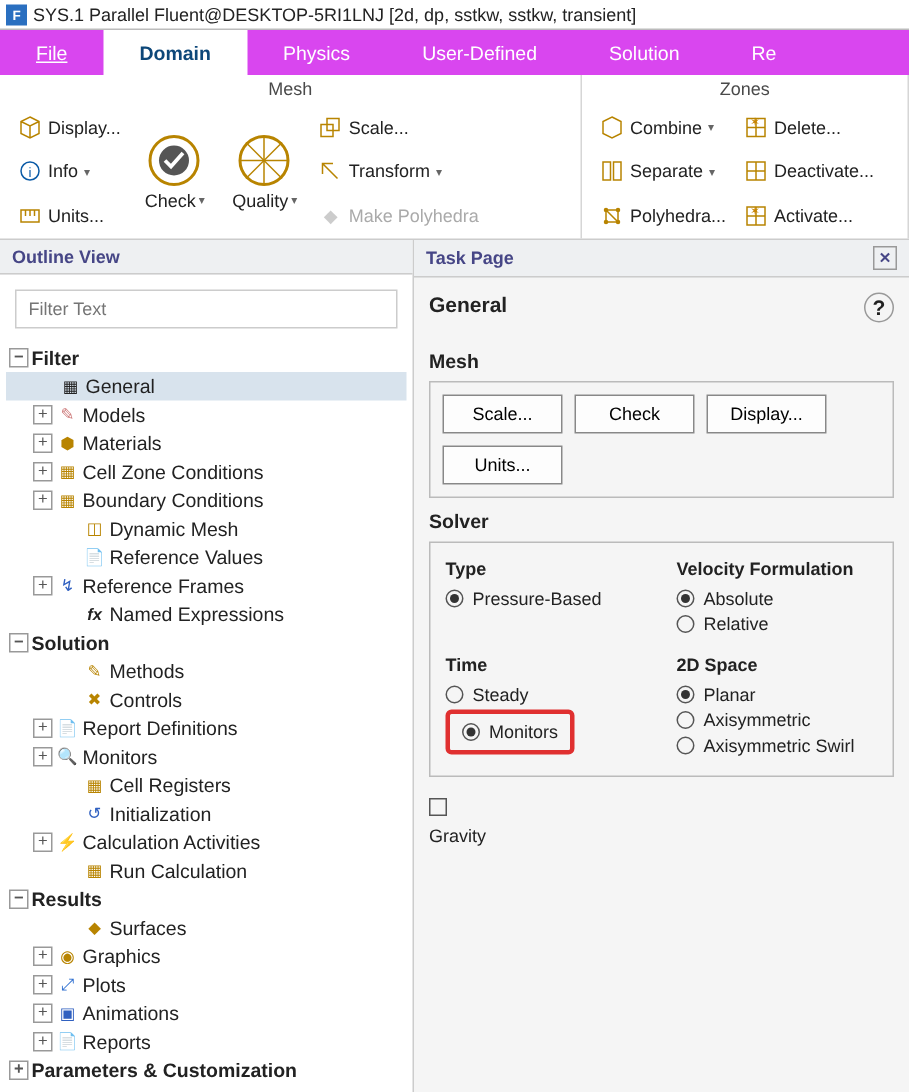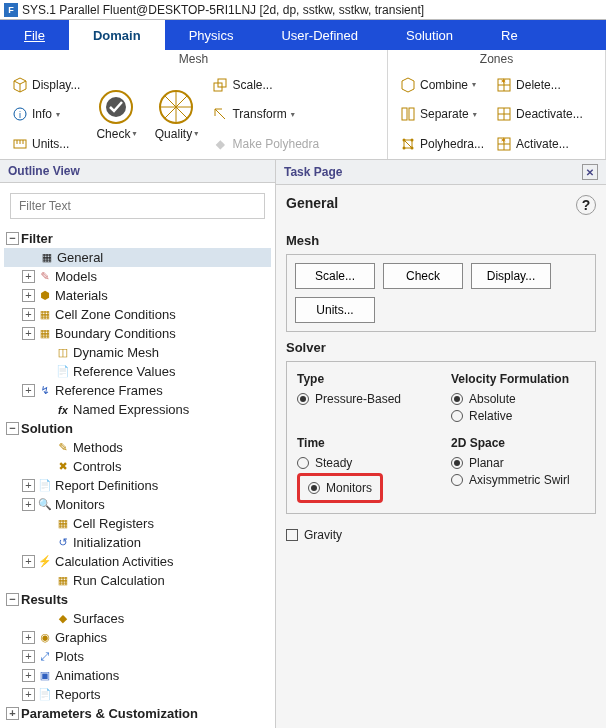--- a/index.html
+++ b/index.html
@@ -4,21 +4,21 @@
 <style>
   * { box-sizing: border-box; margin: 0; padding: 0; font-family: "Segoe UI", Arial, sans-serif; }
   body { width: 606px; height: 728px; background: #fff; font-size: 12px; color: #222; overflow: hidden; position: relative; }
 
   
   .titlebar { height: 20px; background: #fff; border-bottom: 1px solid #bbb; display: flex; align-items: center; padding: 0 4px; font-size: 12px; }
   .titlebar .appicon { width: 14px; height: 14px; background: #2a6fc0; color: #fff; display: inline-flex; align-items: center; justify-content: center; font-size: 9px; margin-right: 4px; font-weight: bold; }
   .titlebar .ttext { white-space: nowrap; }
 
   
-  .menurow { height: 30px; background: #1d4ed8; color: #fff; display: flex; align-items: stretch; font-size: 13px; }
+  .menurow { height: 30px; background: #d946ef; color: #fff; display: flex; align-items: stretch; font-size: 13px; }
   .menurow .mtab { padding: 0 24px; display: flex; align-items: center; cursor: pointer; }
   .menurow .mtab.active { background: #fff; color: #0d4779; font-weight: 600; }
   .menurow .mtab.file { text-decoration: underline; }
 
   
   .ribbon { height: 110px; border-bottom: 1px solid #ccc; display: flex; }
   .rgroup { border-right: 1px solid #d6d6d6; padding: 2px 6px 0 6px; display: flex; flex-direction: column; }
   .rgroup .grouplabel { text-align: center; font-size: 12px; color: #4a4a4a; height: 18px; }
   .rgroup .grbody { flex: 1; display: flex; }
   .rcol { display: flex; flex-direction: column; justify-content: space-around; padding: 0 2px; }
@@ -57,21 +57,21 @@
   .seclabel { font-weight: 600; margin: 8px 0 6px 0; font-size: 13px; }
   .meshbox { border: 1px solid #bbb; padding: 8px; display: flex; flex-wrap: wrap; gap: 8px; }
   .btn { height: 26px; min-width: 80px; padding: 0 10px; border: 1px solid #888; background: #fdfdfd; font-size: 12px; cursor: pointer; }
   .solverbox { border: 1px solid #bbb; padding: 10px; display: grid; grid-template-columns: 1fr 1fr; gap: 10px 20px; }
   .fieldset { }
   .fslabel { font-weight: 600; margin-bottom: 6px; }
   .radio { display: flex; align-items: center; gap: 6px; margin: 3px 0; cursor: pointer; }
   .radio .dot { width: 12px; height: 12px; border-radius: 50%; border: 1px solid #555; display: inline-flex; align-items: center; justify-content: center; }
   .radio .dot.on::after { content: ""; width: 6px; height: 6px; border-radius: 50%; background: #333; }
   .hl { border: 3px solid #e03030; border-radius: 4px; padding: 2px 8px; display: inline-flex; }
-  .chk { display: flex; align-items: center; gap: 6px; margin-top: 14px; cursor: pointer; }
+  .chk { display: flex; align-items: flex-start; gap: 6px; margin-top: 14px; cursor: pointer; flex-direction: column; }
   .chk .box { width: 12px; height: 12px; border: 1px solid #555; }
   .closex { width:16px; height:16px; border:1px solid #999; display:inline-flex; align-items:center; justify-content:center; font-size:10px; cursor:pointer; }
 
   svg { display:block; }
 </style>
 </head>
 <body>
 
 <div class="titlebar">
   <span class="appicon">F</span>
@@ -446,20 +446,24 @@
           </span>
         </div>
         <div class="fieldset">
           <div class="fslabel">2D Space</div>
           <label class="radio">
               <span class="dot on"></span>
               <span>Planar</span>
             </label>
           <label class="radio">
               <span class="dot"></span>
+              <span>Axisymmetric</span>
+            </label>
+          <label class="radio">
+              <span class="dot"></span>
               <span>Axisymmetric Swirl</span>
             </label>
         </div>
       </div>
 
       <label class="chk">
         <span class="box"></span>
         <span>Gravity</span>
       </label>
     </div>

